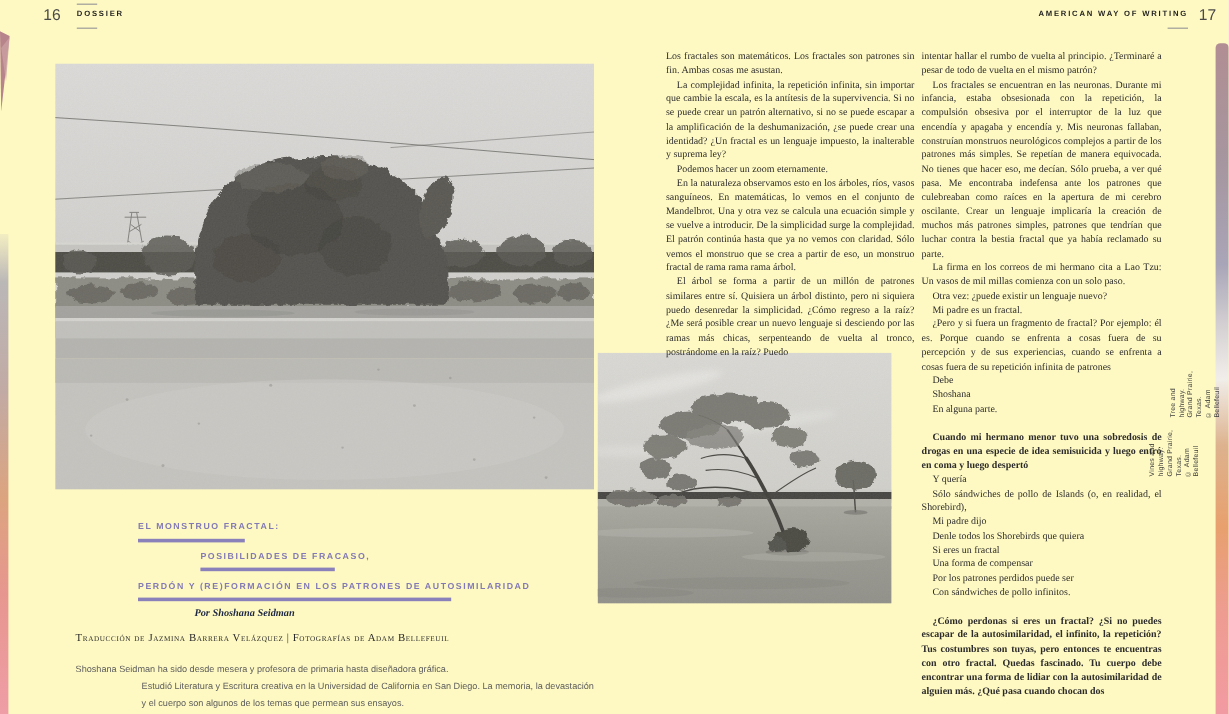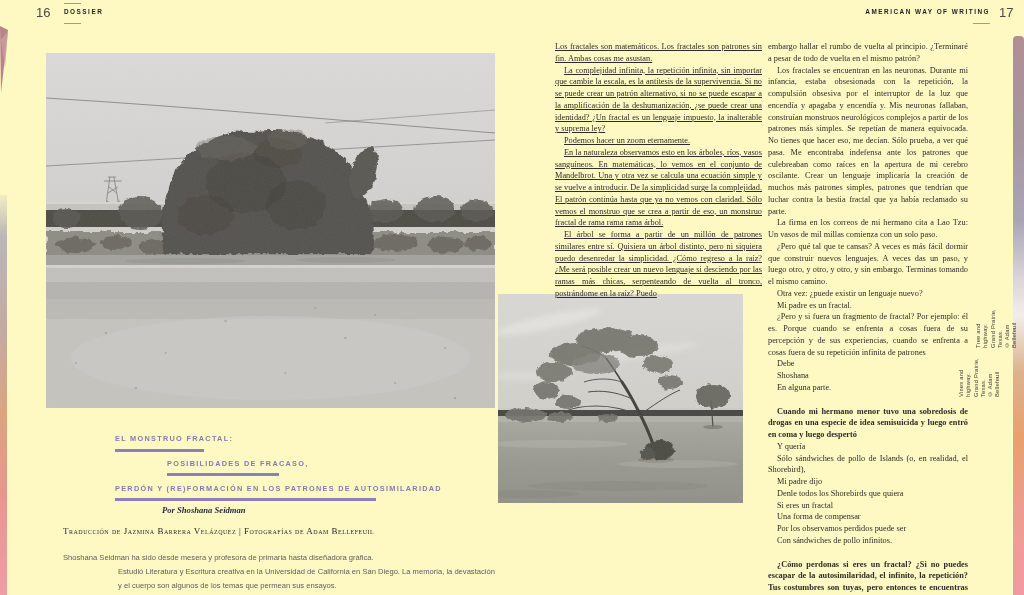--- a/index.html
+++ b/index.html
@@ -26,21 +26,21 @@
   .hrule-r-bot{right:34px;top:23px;}
 
   
   .photo{position:absolute;display:block;}
   .photo-1{left:46px;top:53px;width:449px;height:355px;}
   .photo-2{left:498px;top:294px;width:245px;height:209px;}
 
   
   .body-col{position:absolute;font-size:8.3px;line-height:11.75px;color:#2d2c2a;
             text-align:justify;}
-  .col-middle{left:555px;top:41px;width:207px;text-decoration:underline;}
+  .col-middle{left:555px;top:41px;width:207px;}
   .col-right{left:768px;top:41px;width:200px;}
   .body-col p{margin:0;}
   .body-col p.ind{text-indent:9px;}
   .body-col p.gap{margin-top:12px;font-weight:bold;}
 
   
   .title-line{position:absolute;font-family:"Liberation Sans",sans-serif;font-weight:bold;
               font-size:7.3px;letter-spacing:1.3px;color:#837ab5;white-space:nowrap;}
   .t1{left:115px;top:434px;}
   .t2{left:167px;top:459px;}
@@ -288,38 +288,37 @@
 
   <div class="body-col col-middle">
     <p>Los fractales son matemáticos. Los fractales son patrones sin fin. Ambas cosas me asustan.</p>
     <p class="ind">La complejidad infinita, la repetición infinita, sin importar que cambie la escala, es la antítesis de la supervivencia. Si no se puede crear un patrón alternativo, si no se puede escapar a la amplificación de la deshumanización, ¿se puede crear una identidad? ¿Un fractal es un lenguaje impuesto, la inalterable y suprema ley?</p>
     <p class="ind">Podemos hacer un zoom eternamente.</p>
     <p class="ind">En la naturaleza observamos esto en los árboles, ríos, vasos sanguíneos. En matemáticas, lo vemos en el conjunto de Mandelbrot. Una y otra vez se calcula una ecuación simple y se vuelve a introducir. De la simplicidad surge la complejidad. El patrón continúa hasta que ya no vemos con claridad. Sólo vemos el monstruo que se crea a partir de eso, un monstruo fractal de rama rama rama árbol.</p>
     <p class="ind">El árbol se forma a partir de un millón de patrones similares entre sí. Quisiera un árbol distinto, pero ni siquiera puedo desenredar la simplicidad. ¿Cómo regreso a la raíz? ¿Me será posible crear un nuevo lenguaje si desciendo por las ramas más chicas, serpenteando de vuelta al tronco, postrándome en la raíz? Puedo</p>
   </div>
 
   <div class="body-col col-right">
-    <p>embargo hallar el rumbo de vuelta al principio. ¿Terminaré a pesar de todo de vuelta en el mismo patrón?</p>
+    <p>intentar hallar el rumbo de vuelta al principio. ¿Terminaré a pesar de todo de vuelta en el mismo patrón?</p>
     <p class="ind">Los fractales se encuentran en las neuronas. Durante mi infancia, estaba obsesionada con la repetición, la compulsión obsesiva por el interruptor de la luz que encendía y apagaba y encendía y. Mis neuronas fallaban, construían monstruos neurológicos complejos a partir de los patrones más simples. Se repetían de manera equivocada. No tienes que hacer eso, me decían. Sólo prueba, a ver qué pasa. Me encontraba indefensa ante los patrones que culebreaban como raíces en la apertura de mi cerebro oscilante. Crear un lenguaje implicaría la creación de muchos más patrones simples, patrones que tendrían que luchar contra la bestia fractal que ya había reclamado su parte.</p>
     <p class="ind">La firma en los correos de mi hermano cita a Lao Tzu: Un vasos de mil millas comienza con un solo paso.</p>
-    <p class="ind">¿Pero qué tal que te cansas? A veces es más fácil dormir que construir nuevos lenguajes. A veces das un paso, y luego otro, y otro, y otro, y sin embargo. Terminas tomando el mismo camino.</p>
     <p class="ind">Otra vez: ¿puede existir un lenguaje nuevo?</p>
     <p class="ind">Mi padre es un fractal.</p>
     <p class="ind">¿Pero y si fuera un fragmento de fractal? Por ejemplo: él es. Porque cuando se enfrenta a cosas fuera de su percepción y de sus experiencias, cuando se enfrenta a cosas fuera de su repetición infinita de patrones</p>
     <p class="ind">Debe</p>
     <p class="ind">Shoshana</p>
     <p class="ind">En alguna parte.</p>
     <p class="ind gap">Cuando mi hermano menor tuvo una sobredosis de drogas en una especie de idea semisuicida y luego entró en coma y luego despertó</p>
     <p class="ind">Y quería</p>
     <p class="ind">Sólo sándwiches de pollo de Islands (o, en realidad, el Shorebird),</p>
     <p class="ind">Mi padre dijo</p>
     <p class="ind">Denle todos los Shorebirds que quiera</p>
     <p class="ind">Si eres un fractal</p>
     <p class="ind">Una forma de compensar</p>
-    <p class="ind">Por los observamos perdidos puede ser</p>
+    <p class="ind">Por los patrones perdidos puede ser</p>
     <p class="ind">Con sándwiches de pollo infinitos.</p>
     <p class="ind gap">¿Cómo perdonas si eres un fractal? ¿Si no puedes escapar de la autosimilaridad, el infinito, la repetición? Tus costumbres son tuyas, pero entonces te encuentras con otro fractal. Quedas fascinado. Tu cuerpo debe encontrar una forma de lidiar con la autosimilaridad de alguien más. ¿Qué pasa cuando chocan dos</p>
   </div>
 
   <div class="title-line t1">EL MONSTRUO FRACTAL:</div>
   <div class="title-rule tr1"></div>
   <div class="title-line t2">POSIBILIDADES DE FRACASO,</div>
   <div class="title-rule tr2"></div>
   <div class="title-line t3">PERDÓN Y (RE)FORMACIÓN EN LOS PATRONES DE AUTOSIMILARIDAD</div>
   <div class="title-rule tr3"></div>

